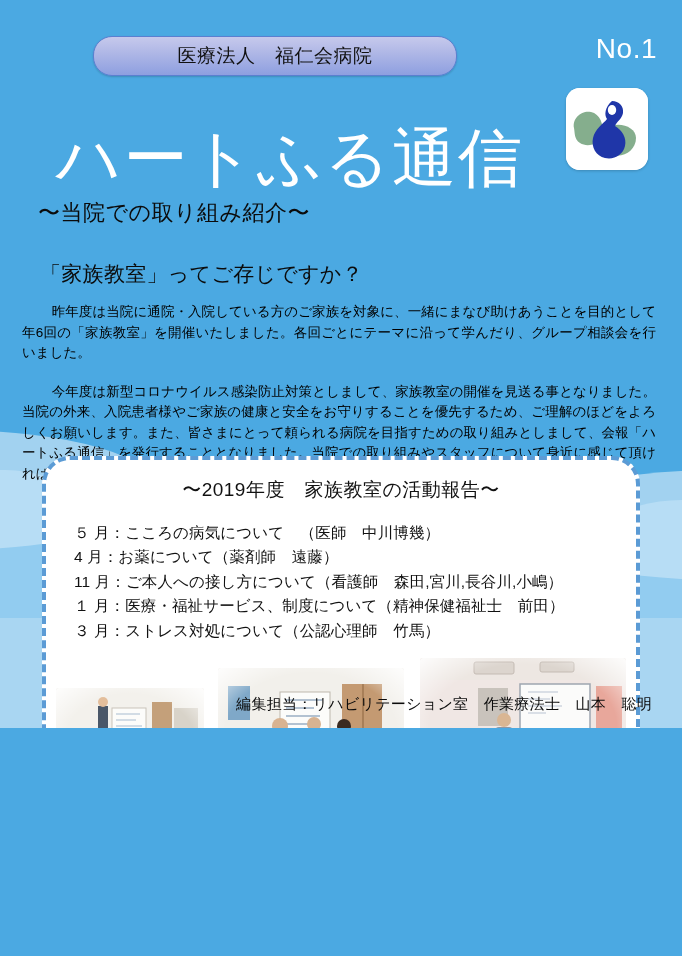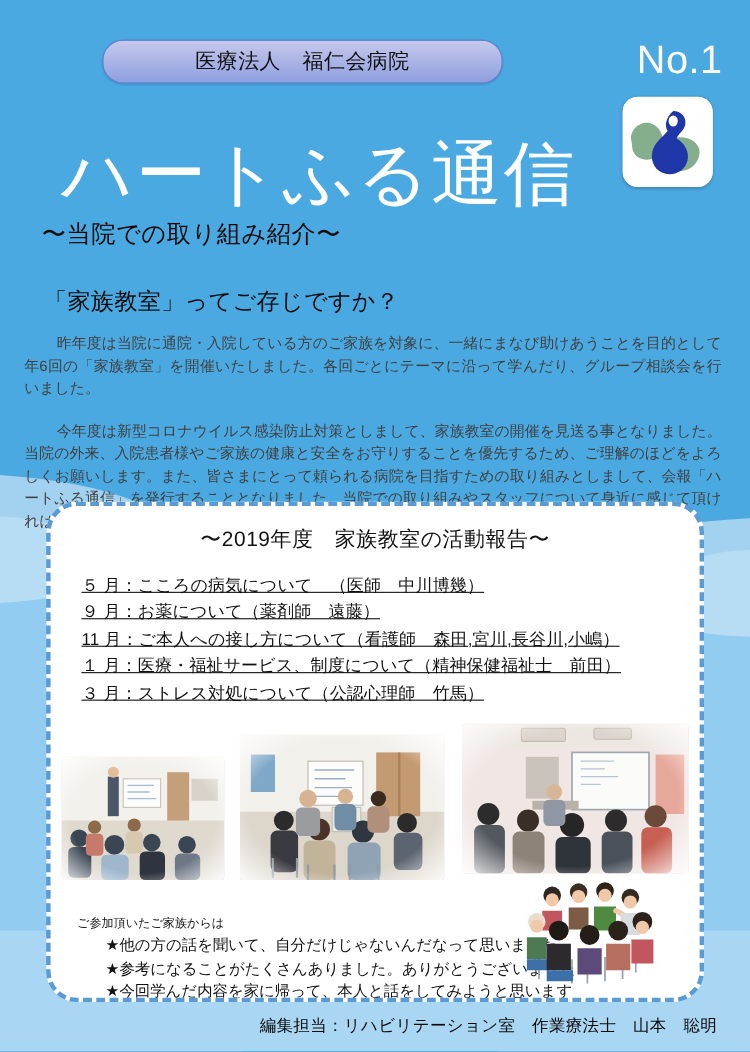--- a/index.html
+++ b/index.html
@@ -10,21 +10,21 @@
     width: 682px;
     height: 956px;
     font-family: "Liberation Sans", "DejaVu Sans", sans-serif;
     background: #4BA9E2;
     overflow: hidden;
   }
 
   .page {
     position: relative;
     width: 682px;
-    height: 956px;
+    height: 728px;
     background: #4BA9E2;
     overflow: hidden;
   }
 
   
   .bg-wave-left {
     position: absolute;
     left: -210px;
     top: 470px;
     width: 430px;
@@ -102,21 +102,21 @@
   .org-badge-text {
     font-size: 19px;
     color: #111;
     letter-spacing: .5px;
     white-space: pre;
   }
   .issue-no {
     position: absolute;
     right: 25px;
     top: 33px;
-    font-size: 36px;
+    font-size: 28px;
     color: #FFFFFF;
     letter-spacing: .5px;
   }
   .main-title {
     position: absolute;
     left: 56px;
     top: 92px;
     font-size: 64px;
     line-height: 1;
     color: #FFFFFF;
@@ -157,21 +157,21 @@
     margin: 32px 0 0 40px;
     font-size: 21px;
     font-weight: normal;
     color: #0B0B0B;
     letter-spacing: .3px;
   }
   .body-para {
     margin: 14px 26px 0 22px;
     font-size: 13.5px;
     line-height: 1.52;
-    color: #404040;
+    color: #000000;
     text-align: justify;
     text-indent: 2.2em;
   }
   .body-para.p2 { margin-top: 18px; }
 
   
   .panel {
     position: absolute;
     left: 42px;
     top: 456px;
@@ -197,21 +197,20 @@
     margin: 18px 0 0 28px;
     padding: 0;
     list-style: none;
   }
   .schedule li {
     font-size: 15.5px;
     line-height: 1.58;
     color: #111;
     white-space: pre;
     letter-spacing: .1px;
-    text-decoration: underline;
   }
 
   
   .photos {
     position: absolute;
     left: 0; right: 0;
     top: 190px;
     height: 160px;
   }
   .photo {
@@ -316,21 +315,21 @@
 
     <p class="body-para p2">今年度は新型コロナウイルス感染防止対策としまして、家族教室の開催を見送る事となりました。当院の外来、入院患者様やご家族の健康と安全をお守りすることを優先するため、ご理解のほどをよろしくお願いします。また、皆さまにとって頼られる病院を目指すための取り組みとしまして、会報「ハートふる通信」を発行することとなりました。当院での取り組みやスタッフについて身近に感じて頂ければと思っています。今後ともどうぞよろしくお願い致します。</p>
   </div>
 
   <div class="panel">
 
     <h3 class="panel-title">〜2019年度　家族教室の活動報告〜</h3>
 
     <ul class="schedule">
       <li>５ 月：こころの病気について　（医師　中川博幾）</li>
-      <li>９ 月：お薬について（薬剤師　遠藤）</li>
+      <li>4 月：お薬について（薬剤師　遠藤）</li>
       <li>11 月：ご本人への接し方について（看護師　森田,宮川,長谷川,小嶋）</li>
       <li>１ 月：医療・福祉サービス、制度について（精神保健福祉士　前田）</li>
       <li>３ 月：ストレス対処について（公認心理師　竹馬）</li>
     </ul>
 
     <div class="photos">
 
       <div class="photo photo-1">
         <svg viewBox="0 0 148 112" xmlns="http://www.w3.org/2000/svg" aria-hidden="true">
           <rect width="148" height="112" fill="#EFEDE8"></rect>

